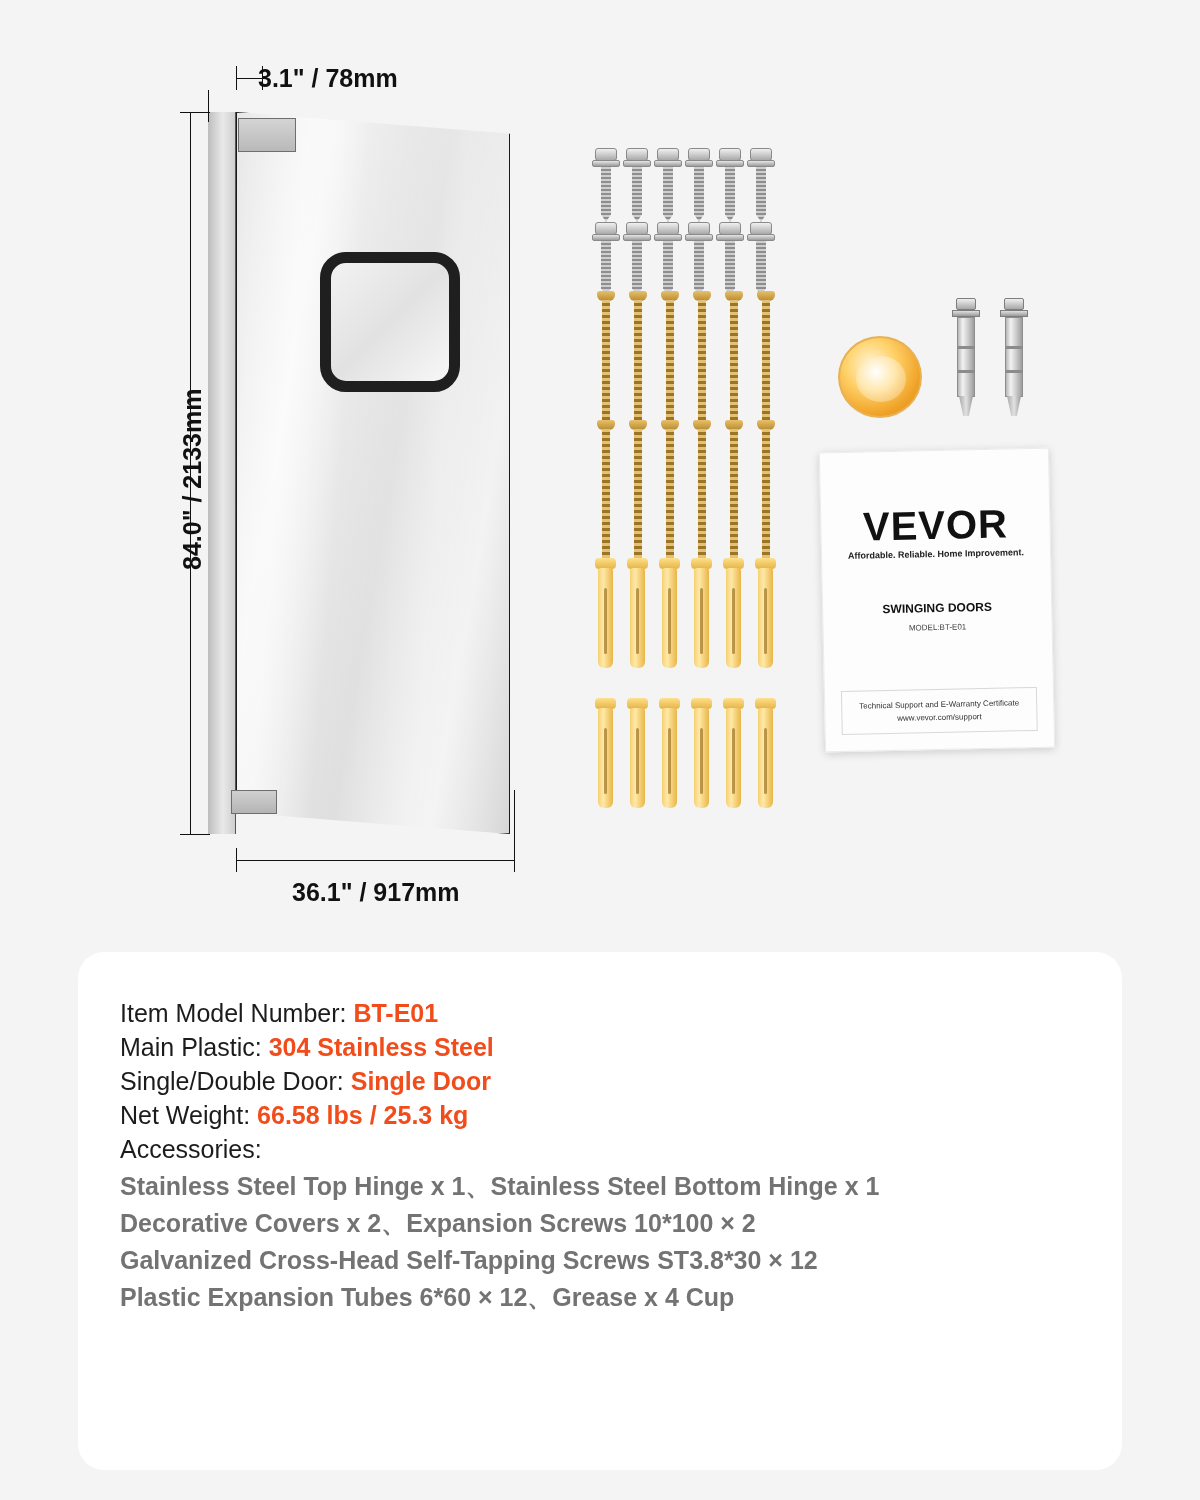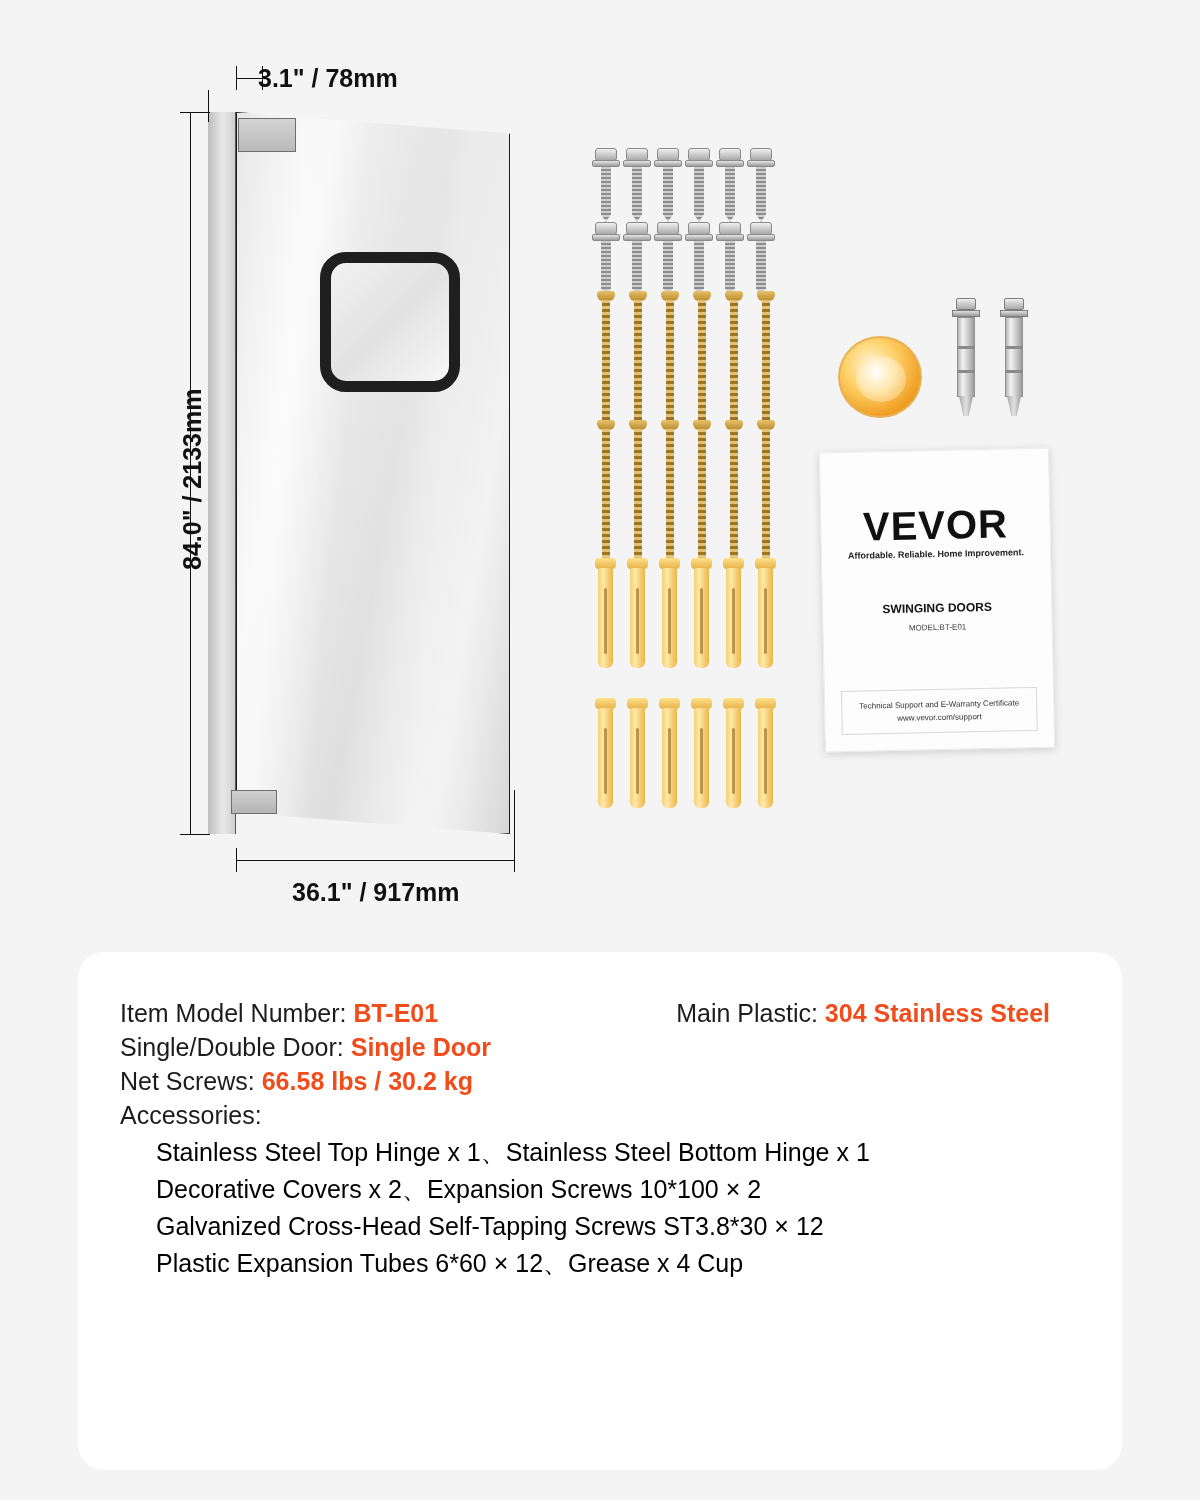--- a/index.html
+++ b/index.html
@@ -307,33 +307,33 @@
     background: #ffffff;
     border-radius: 26px;
     box-sizing: border-box;
     padding: 44px 42px;
   }
   .spec-line {
     font-size: 25px;
     color: #1c1c1c;
     line-height: 34px;
     white-space: nowrap;
+    flex-direction: column;
   }
   .val { color: #f24c1b; font-weight: 600; }
   .lbl { color: #1c1c1c; }
   .row-two { display: flex; justify-content: space-between; align-items: baseline; }
   .right-pair { padding-right: 30px; }
   .acc-list { margin-top: 2px; }
   .acc-line {
     font-size: 25px;
-    color: #000000;
-    font-weight: 400;
+    color: #737373;
+    font-weight: 700;
     line-height: 37px;
     white-space: nowrap;
-    margin-left: 36px;
   }
 </style>
 </head>
 <body>
 
 <div id="diagram">
 
   <div class="door-edge"></div>
   <div class="door-skew">
     <div class="door-sheen"></div>
@@ -578,22 +578,22 @@
       <span class="val">304 Stainless Steel</span>
     </span>
   </div>
 
   <div class="spec-line">
     <span class="lbl">Single/Double Door:</span>
     <span class="val">Single Door</span>
   </div>
 
   <div class="spec-line">
-    <span class="lbl">Net Screws:</span>
-    <span class="val">66.58 lbs / 30.2 kg</span>
+    <span class="lbl">Net Weight:</span>
+    <span class="val">66.58 lbs / 25.3 kg</span>
   </div>
 
 
   <div class="spec-line">
     <span class="lbl">Accessories:</span>
   </div>
 
   <div class="acc-list">
     <div class="acc-line">Stainless Steel Top Hinge x 1、Stainless Steel Bottom Hinge x 1</div>
     <div class="acc-line">Decorative Covers x 2、Expansion Screws 10*100 × 2</div>

